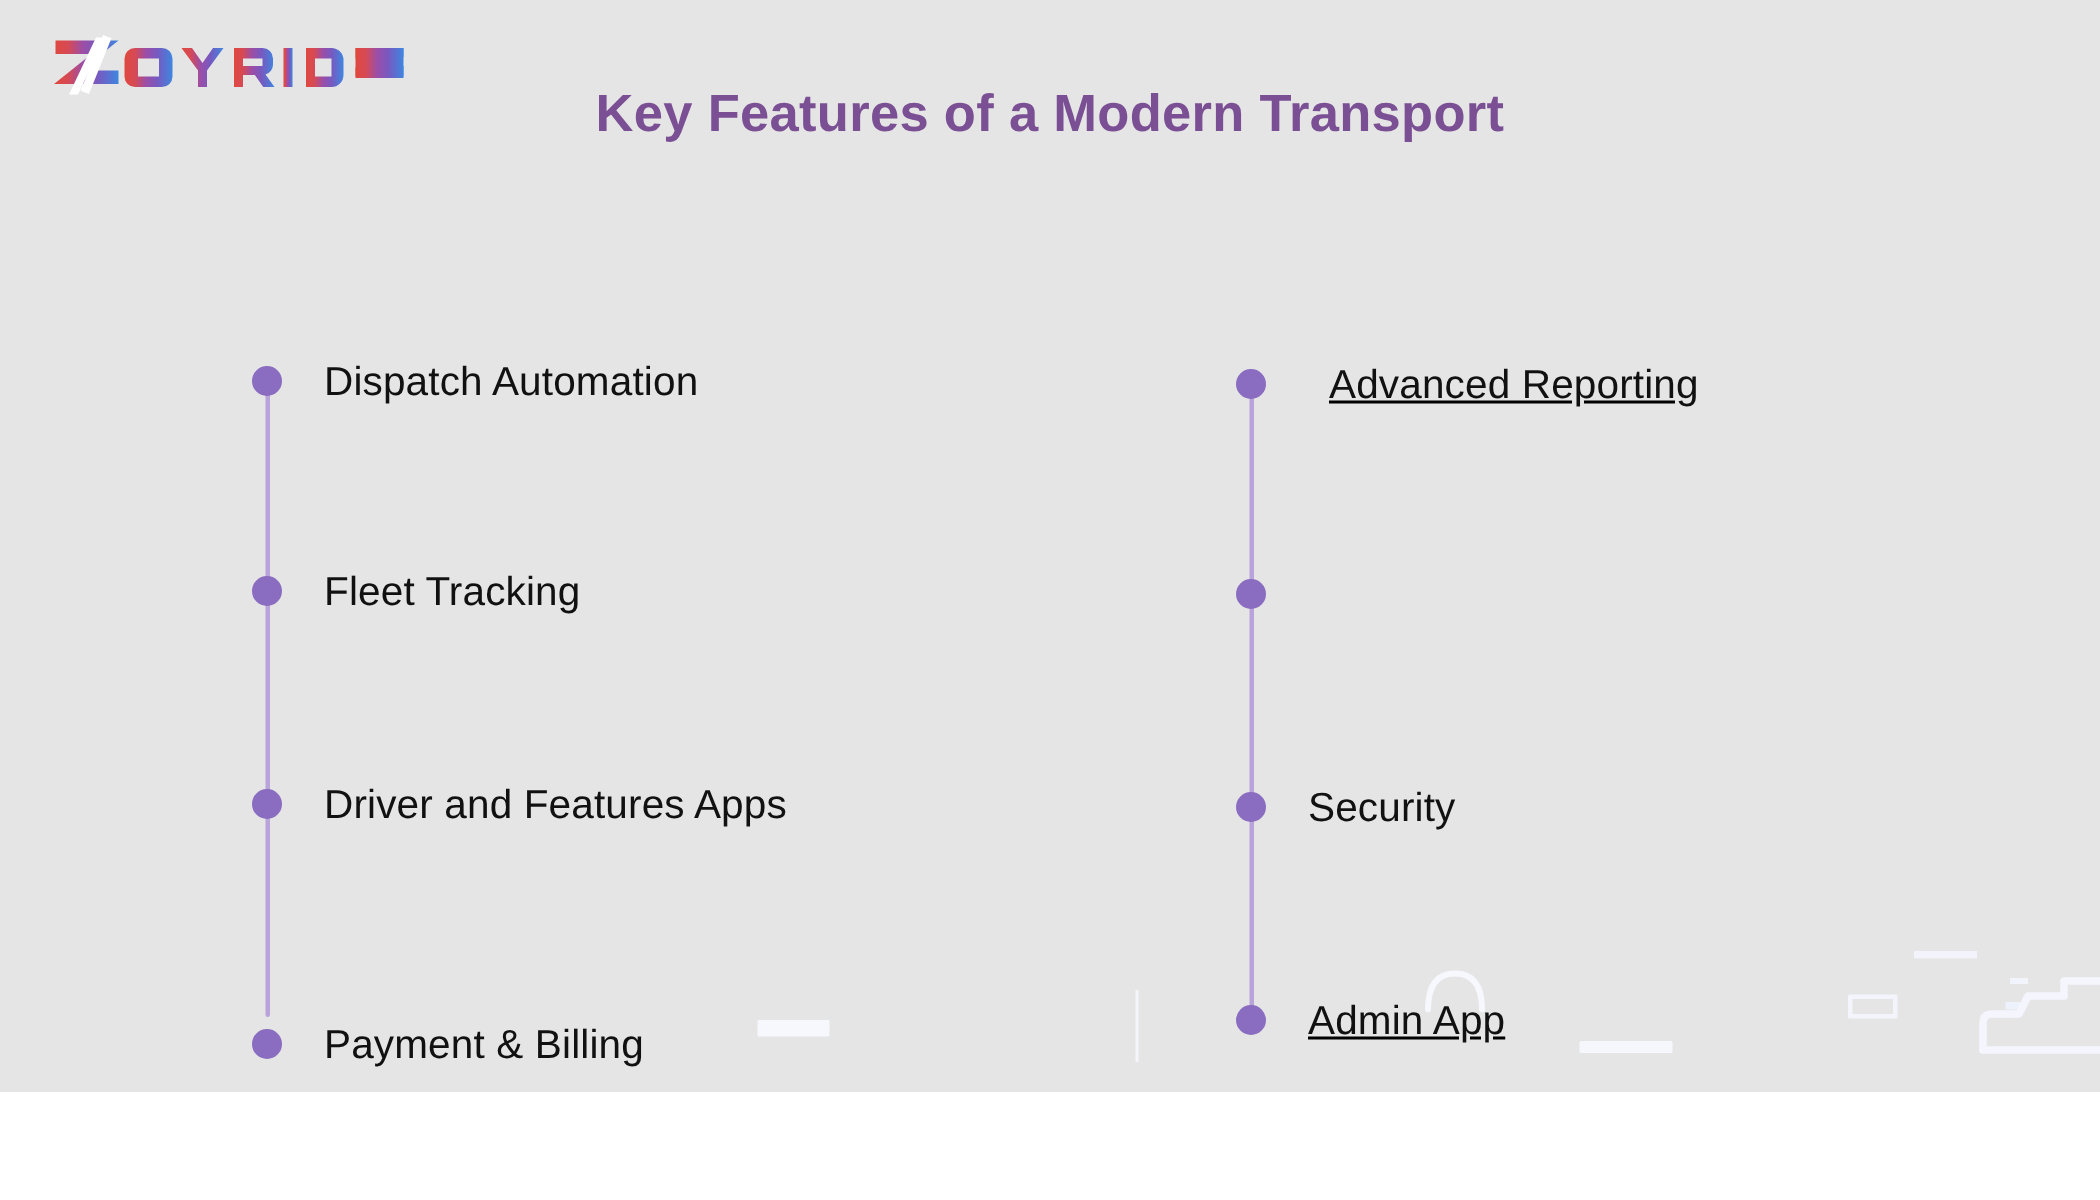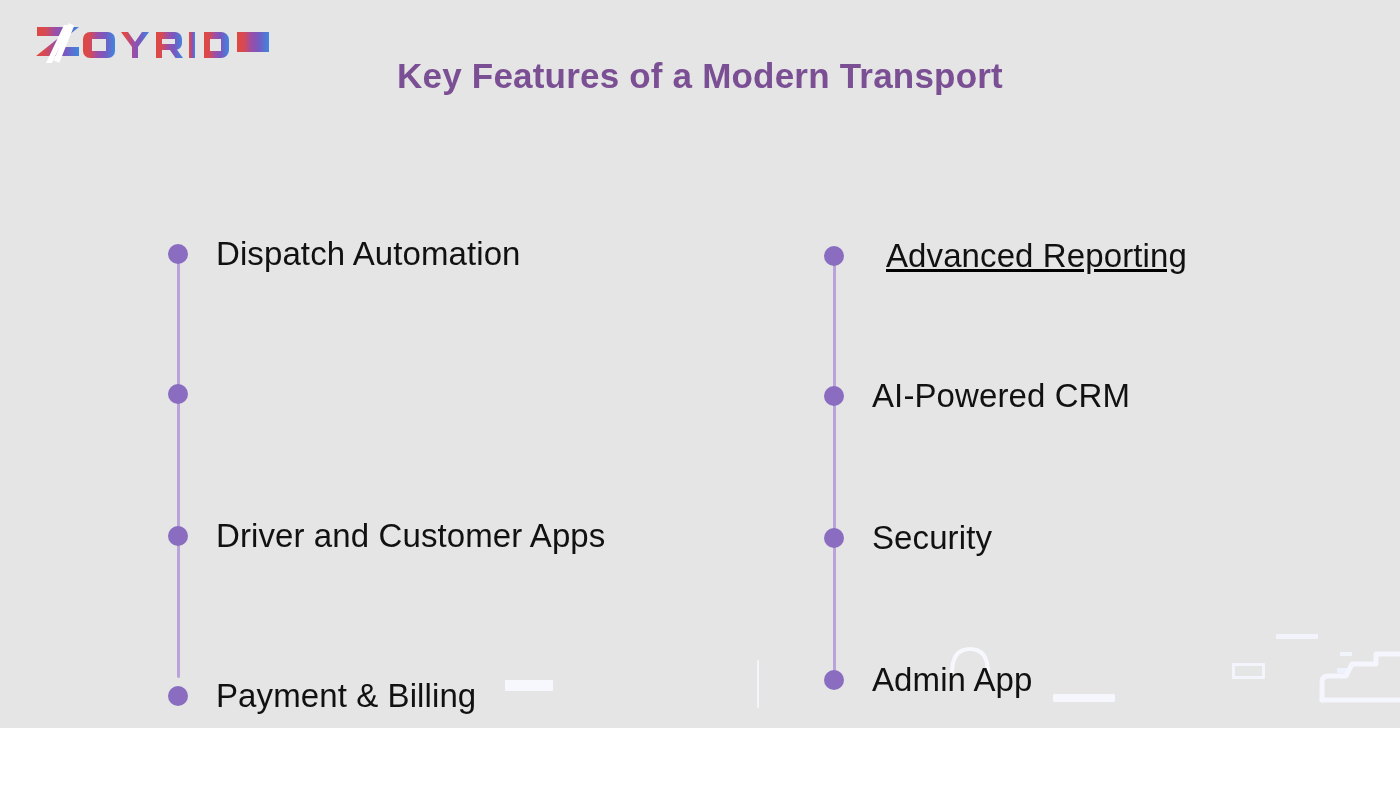--- a/index.html
+++ b/index.html
@@ -174,41 +174,41 @@
   .dot {
     width: 20px;
     height: 20px;
     border-radius: 50%;
     background: #8a6cc0;
     flex: 0 0 auto;
   }
   .feature-label {
     color: #111111;
     font-family: "Liberation Sans", sans-serif;
-    font-size: 33px;
+    font-size: 27px;
     font-weight: 400;
     letter-spacing: 0.1px;
     white-space: nowrap;
   }
 
   
   .col-left .feature-label  { margin-left: 28px; }
   .col-right .feature-label { margin-left: 28px; }
   .col-right .feature-item.first .feature-label { margin-left: 42px; }
 
   
   .slot-0 { top: 6px; }
   .slot-1 { top: 146px; }
   .slot-2 { top: 288px; }
   .slot-3 { top: 448px; }
 
   .col-right .slot-0 { top: 8px; text-decoration: underline; }
   .col-right .slot-1 { top: 148px; }
   .col-right .slot-2 { top: 290px; justify-content: center; }
-  .col-right .slot-3 { top: 432px; }
+  .col-right .slot-3 { top: 432px; text-decoration: underline; }
 </style>
 </head>
 <body>
 
 <div class="slide">
 
   <div class="watermark-layer">
     <div class="wm wm-bar-center"></div>
     <div class="wm wm-divider"></div>
     <div class="wm wm-bar-wide"></div>
@@ -270,41 +270,41 @@
 
     <div class="col col-left">
       <div class="timeline-line"></div>
 
       <div class="feature-item slot-0 first">
         <span class="dot"></span>
         <span class="feature-label">Dispatch Automation</span>
       </div>
       <div class="feature-item slot-1">
         <span class="dot"></span>
+        <span class="feature-label">Fleet Tracking</span>
       </div>
       <div class="feature-item slot-2">
         <span class="dot"></span>
-        <span class="feature-label">Driver and Customer Apps</span>
+        <span class="feature-label">Driver and Features Apps</span>
       </div>
       <div class="feature-item slot-3">
         <span class="dot"></span>
         <span class="feature-label">Payment &amp; Billing</span>
       </div>
     </div>
 
     <div class="col col-right">
       <div class="timeline-line"></div>
 
       <div class="feature-item slot-0 first">
         <span class="dot"></span>
         <span class="feature-label">Advanced Reporting</span>
       </div>
       <div class="feature-item slot-1">
         <span class="dot"></span>
-        <span class="feature-label">AI-Powered CRM</span>
       </div>
       <div class="feature-item slot-2">
         <span class="dot"></span>
         <span class="feature-label">Security</span>
       </div>
       <div class="feature-item slot-3">
         <span class="dot"></span>
         <span class="feature-label">Admin App</span>
       </div>
     </div>

